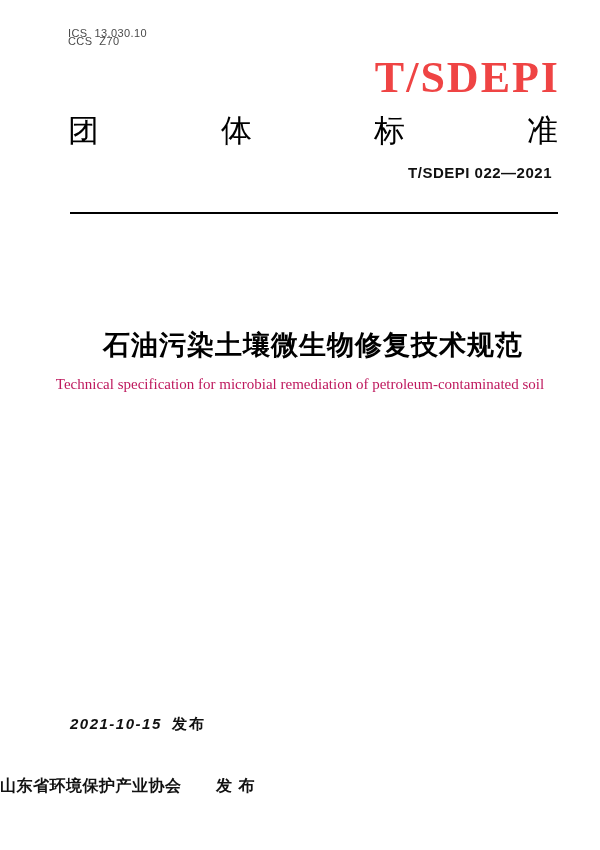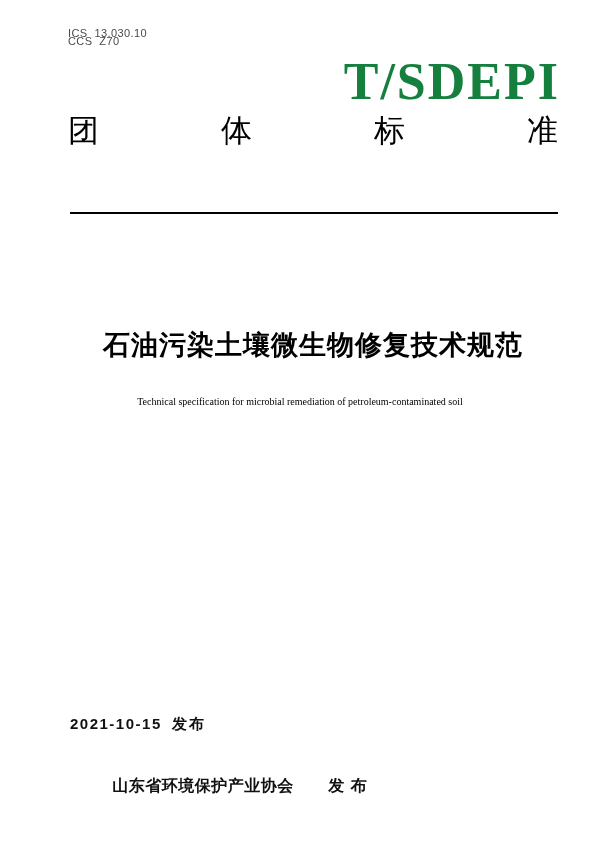--- a/index.html
+++ b/index.html
@@ -13,22 +13,22 @@
   .ics-code, .ccs-code {
     position: absolute; left: 68px;
     font-size: 11px; color: #4a4a4a;
     letter-spacing: 0.4px; white-space: pre;
   }
   .ics-code { top: 27px; }
   .ccs-code { top: 35px; }
   .org-logo {
     position: absolute; right: 40px; top: 56px;
     font-family: "Liberation Serif", serif;
-    font-weight: bold; font-size: 52px; line-height: 1;
-    color: #15803d; letter-spacing: 2px; white-space: pre;
+    font-weight: bold; font-size: 44px; line-height: 1;
+    color: #ef4444; letter-spacing: 2px; white-space: pre;
   }
   .type-row {
     position: absolute; left: 68px; top: 114px; width: 490px;
     display: flex; justify-content: space-between;
     font-size: 31px; line-height: 1.1; font-weight: 500; color: #000;
   }
   .std-number {
     position: absolute; right: 48px; top: 164px;
     font-size: 15px; font-weight: 600; color: #111;
     letter-spacing: 0.5px; white-space: pre;
@@ -36,35 +36,35 @@
   .rule {
     position: absolute; left: 70px; top: 212px;
     width: 488px; height: 2px; background: #000;
   }
   .title-cn {
     position: absolute; left: 68px; top: 327px; width: 490px;
     text-align: center; font-size: 27px; font-weight: 700;
     color: #000; letter-spacing: 1px;
   }
   .title-en {
-    position: absolute; left: 30px; top: 396px; width: 540px;
+    position: absolute; left: 30px; top: 376px; width: 540px;
     text-align: center;
     font-family: "Liberation Serif", serif;
-    font-size: 10px; color: #000000;
+    font-size: 15px; color: #be185d;
   }
   .dates-row {
     position: absolute; left: 70px; top: 715px; width: 490px;
     display: flex; justify-content: space-between;
     font-size: 15px; font-weight: 600; color: #111;
   }
-  .date-value { letter-spacing: 1.5px; }
+  .date-value { letter-spacing: 1.5px; font-style: italic; }
   .date-label { margin-left: 6px; letter-spacing: 2px; }
   .publisher-row {
     position: absolute; left: 0; top: 776px; width: 480px;
-    text-align: center; font-size: 16px; font-weight: 600; color: #111;
+    text-align: left; font-size: 16px; font-weight: 600; color: #111;
   }
   .publisher-name { letter-spacing: 0.5px; }
   .publish-action { margin-left: 30px; white-space: pre; letter-spacing: 1px; }
 </style>
 </head>
 <body>
 
 <div class="page">
 
   <div class="ics-code">ICS  13.030.10</div>
@@ -72,20 +72,21 @@
 
   <div class="org-logo">T/SDEPI</div>
 
   <div class="type-row">
     <span>团</span>
     <span>体</span>
     <span>标</span>
     <span>准</span>
   </div>
 
+  <div class="std-number">T/SDEPI 022—2021</div>
 
   <div class="rule"></div>
 
   <div class="title-cn">石油污染土壤微生物修复技术规范</div>
   <div class="title-en">Technical specification for microbial remediation of petroleum-contaminated soil</div>
 
   <div class="dates-row">
     <span>
       <span class="date-value">2021-10-15</span>
       <span class="date-label">发布</span>

